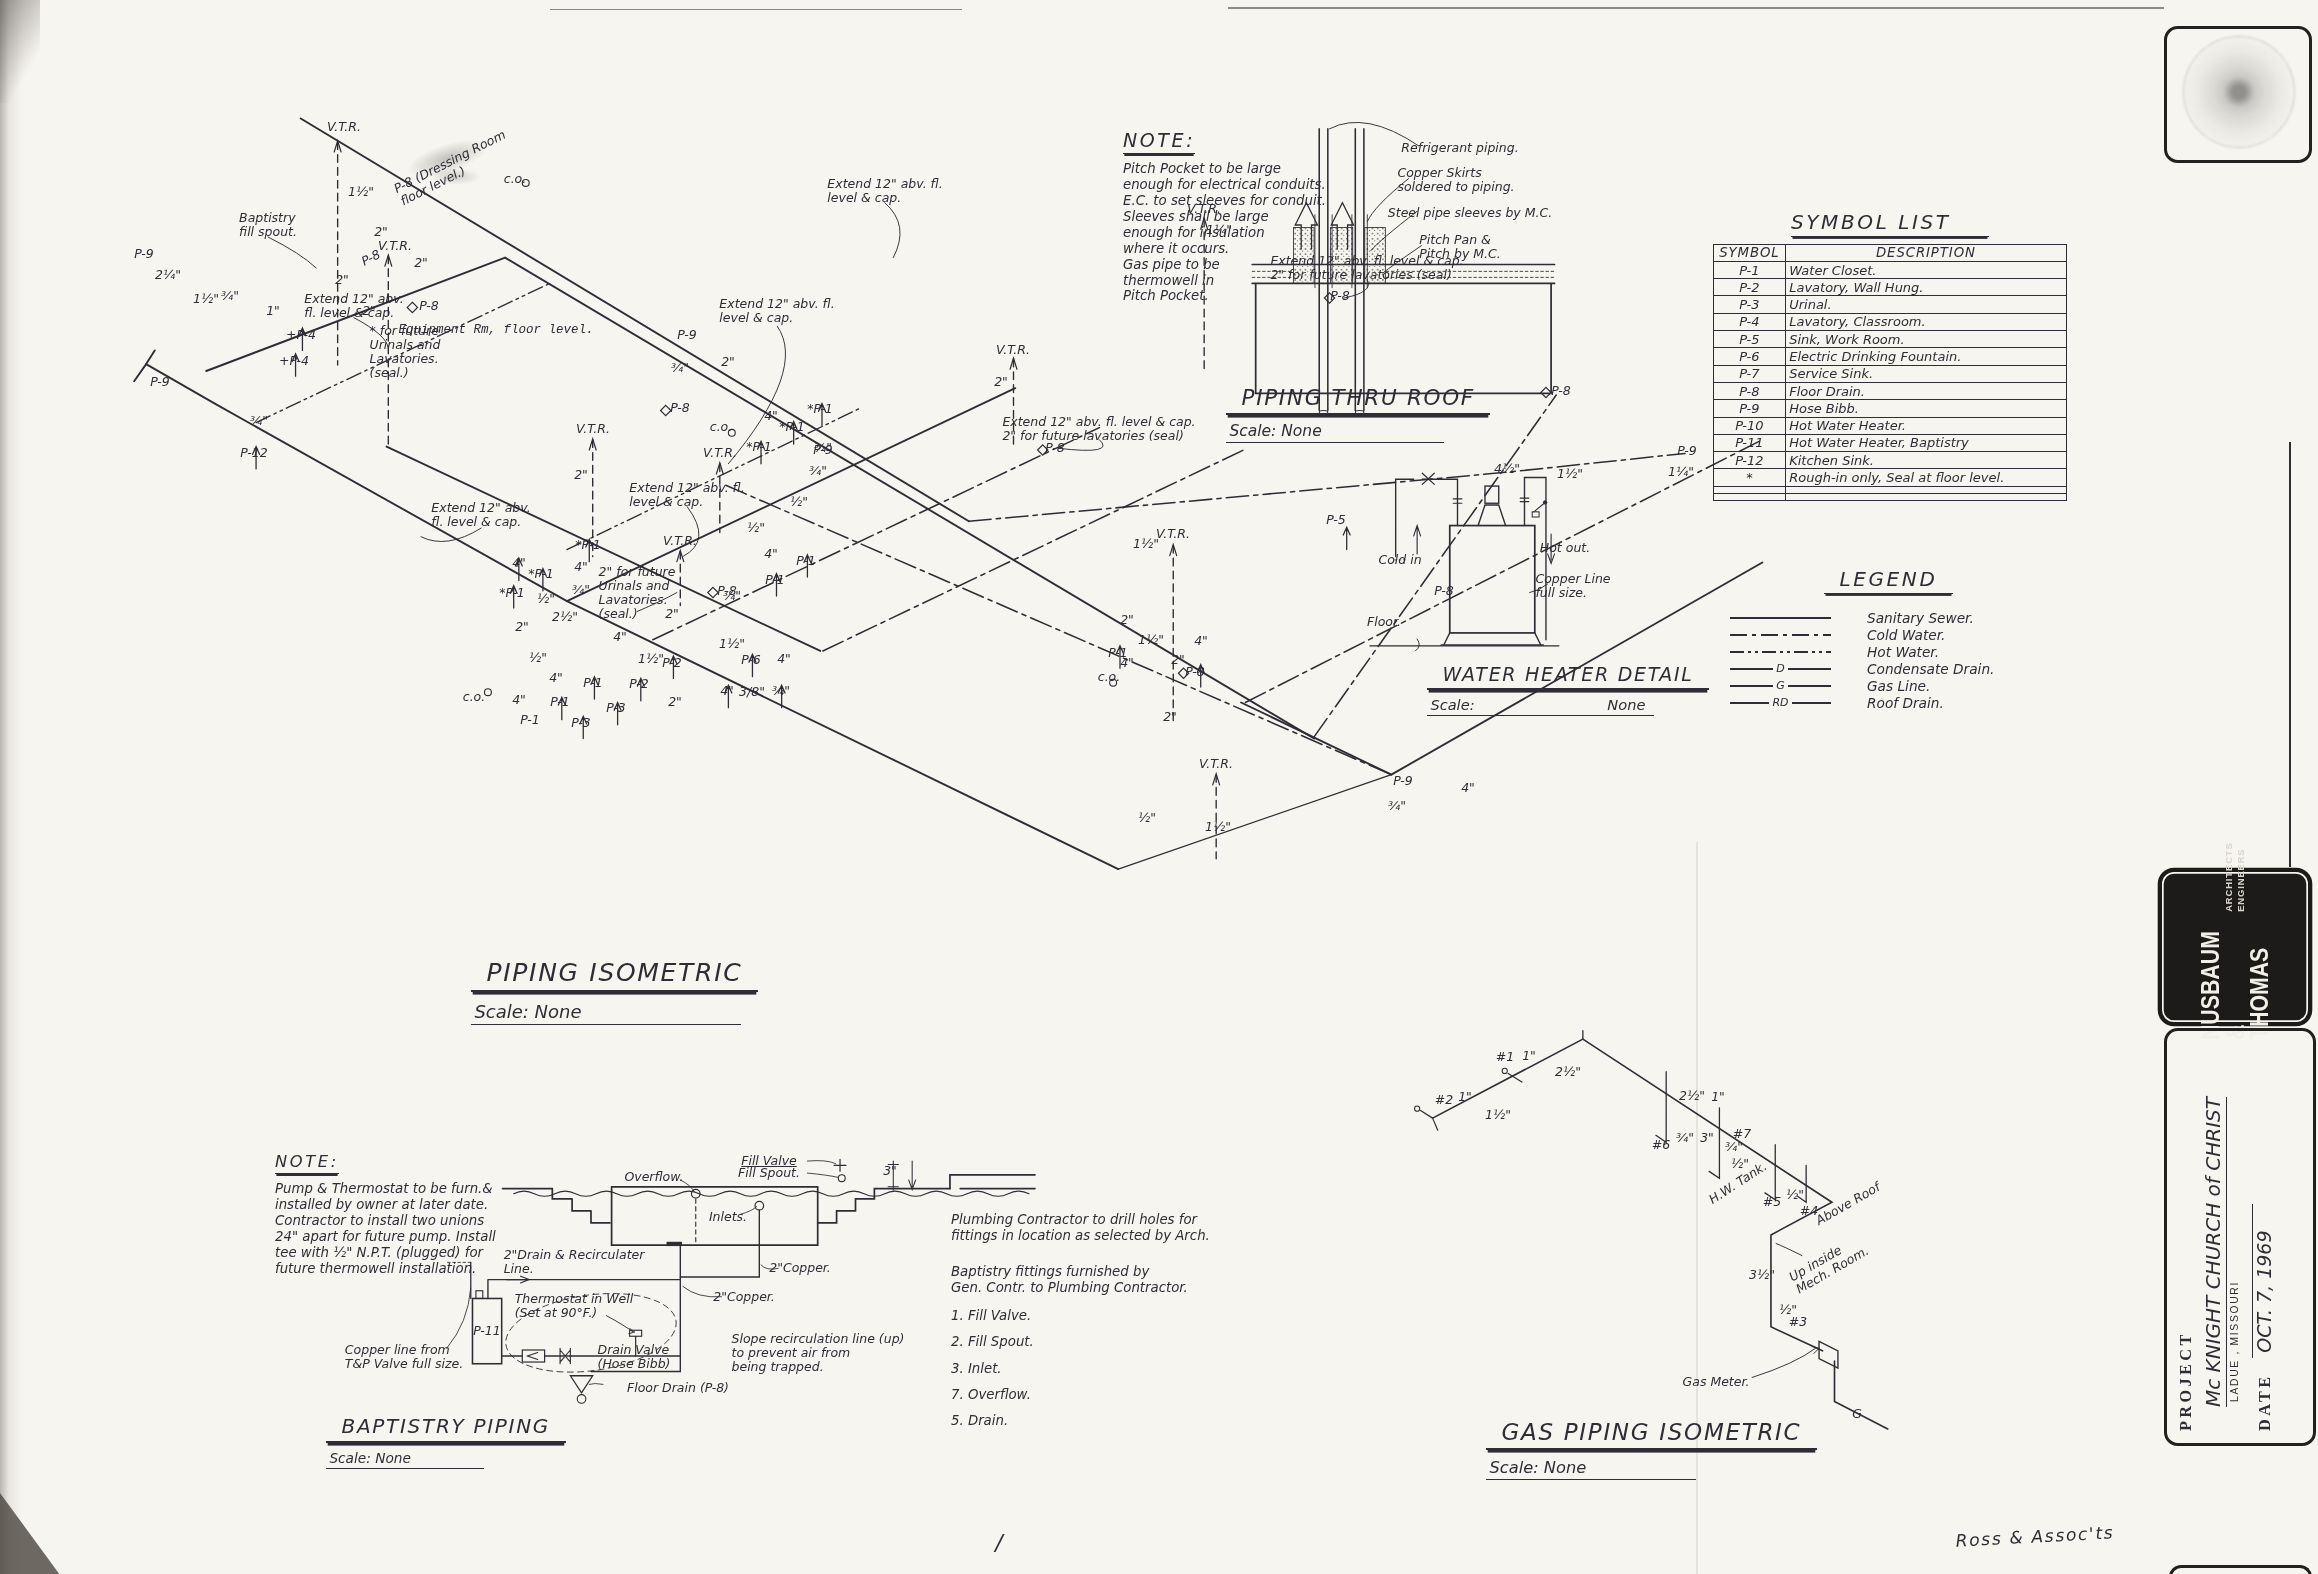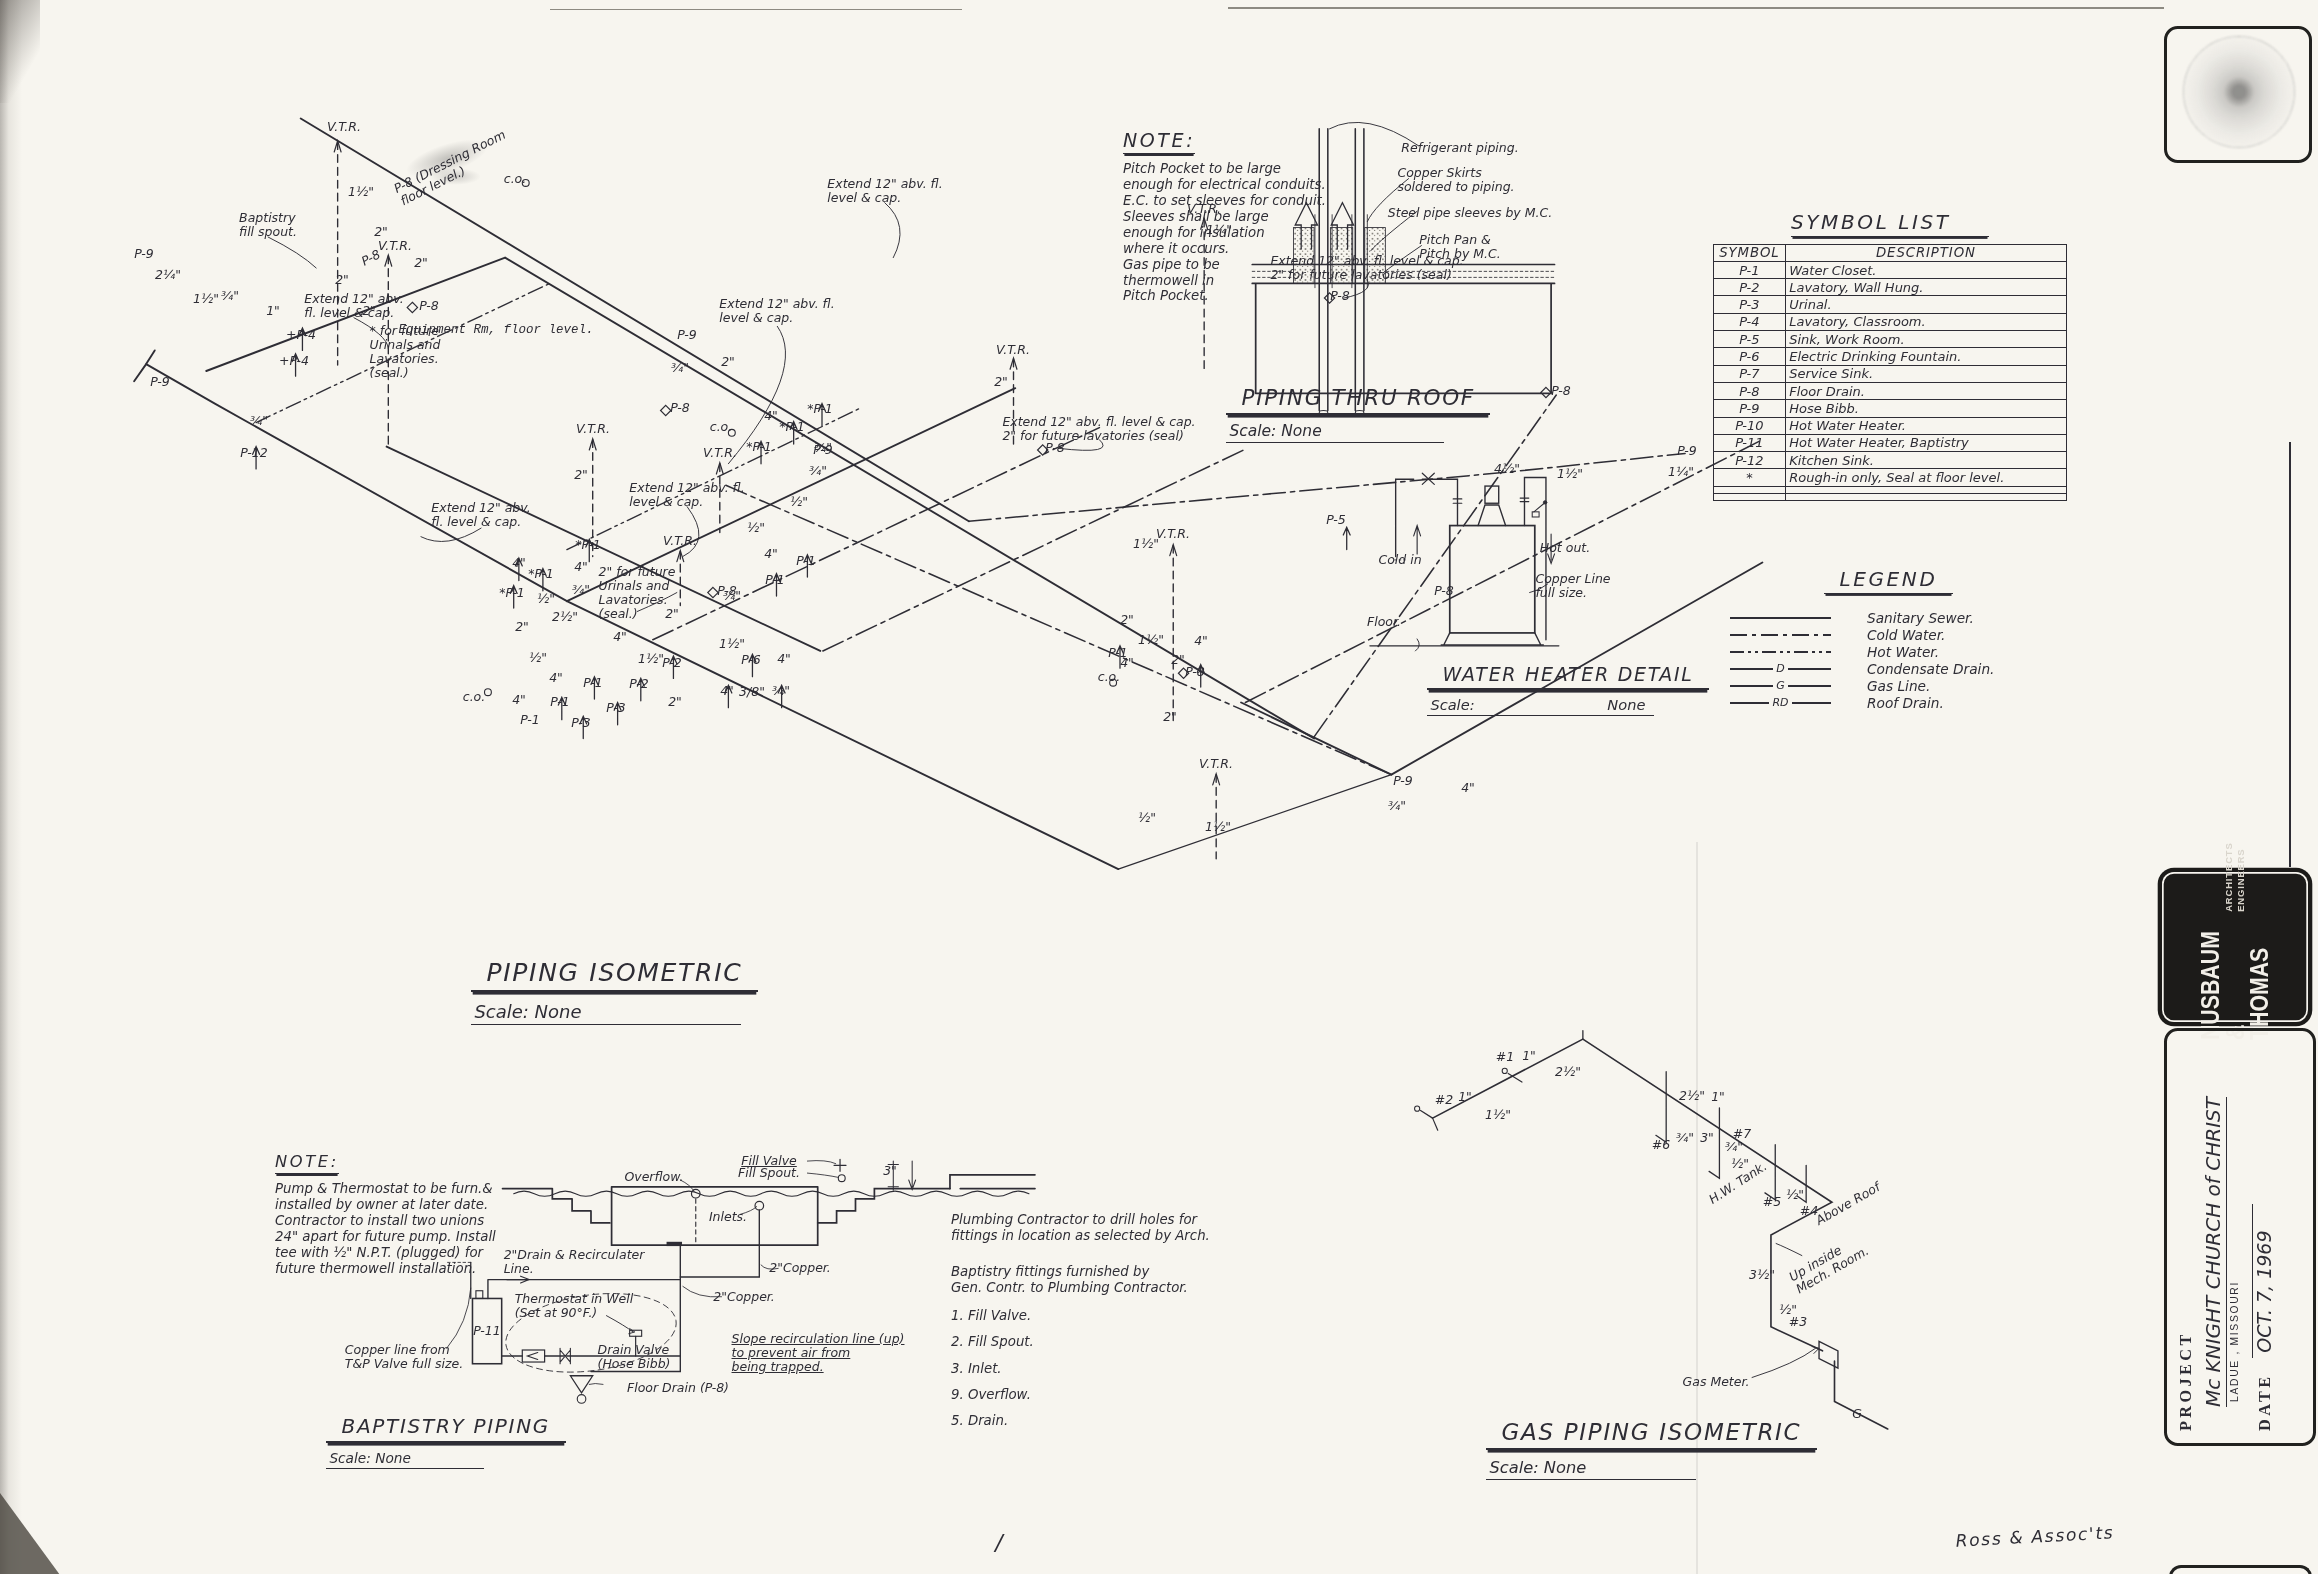--- a/index.html
+++ b/index.html
@@ -312,21 +312,21 @@
     <div style="height:20.6px"></div>
     <div>
         <div class="nline">Baptistry fittings furnished by</div>
         <div class="nline">Gen. Contr. to Plumbing Contractor.</div>
       </div>
     <div style="height:12px"></div>
     <div style="--gap:12px">
         <div class="nline fitting" style="margin-bottom: 13px;">1. Fill Valve.</div>
         <div class="nline fitting" style="margin-bottom: 13px;">2. Fill Spout.</div>
         <div class="nline fitting" style="margin-bottom: 13px;">3. Inlet.</div>
-        <div class="nline fitting" style="margin-bottom: 13px;">9. Overflow.</div>
+        <div class="nline fitting" style="margin-bottom: 13px;">7. Overflow.</div>
         <div class="nline fitting" style="margin-bottom: 13px;">5. Drain.</div>
       </div>
   </div>
 
   <div id="symbol-wrap">
     <span id="symbol-title">SYMBOL LIST</span>
     <table id="symbol-table">
       <tbody id="symbol-rows">
           <tr class="hdr">
             <td class="sym">SYMBOL</td>
@@ -650,21 +650,21 @@
       <span class="anno" style="left: 728px; top: 1217px; font-size: 12.5px; transform: translate(-50%, -50%);">Inlets.</span>
       <span class="anno" style="left: 800px; top: 1268px; font-size: 12.5px; transform: translate(-50%, -50%);">2"Copper.</span>
       <span class="anno" style="left: 744px; top: 1297px; font-size: 12.5px; transform: translate(-50%, -50%);">2"Copper.</span>
       <span class="anno" style="left: 574px; top: 1262px; font-size: 12.5px; transform: translate(-50%, -50%);">2"Drain &amp; Recirculater
 Line.</span>
       <span class="anno" style="left: 574px; top: 1306px; font-size: 12.5px; transform: translate(-50%, -50%);">Thermostat in Well
 (Set at 90°F.)</span>
       <span class="anno" style="left: 634px; top: 1357px; font-size: 12.5px; transform: translate(-50%, -50%);">Drain Valve
 (Hose Bibb)</span>
       <span class="anno" style="left: 678px; top: 1388px; font-size: 12.5px; transform: translate(-50%, -50%);">Floor Drain (P-8)</span>
-      <span class="anno" style="left: 818px; top: 1353px; font-size: 12.5px; transform: translate(-50%, -50%); text-decoration: underline;">Slope recirculation line (up)
+      <span class="anno" style="left: 818px; top: 1353px; font-size: 12.5px; transform: translate(-50%, -50%);">Slope recirculation line (up)
 to prevent air from
 being trapped.</span>
       <span class="anno" style="left: 404px; top: 1357px; font-size: 12.5px; transform: translate(-50%, -50%);">Copper line from
 T&amp;P Valve full size.</span>
       <span class="anno" style="left: 487px; top: 1331px; font-size: 12.5px; transform: translate(-50%, -50%);">P-11</span>
       <span class="anno" style="left: 1505px; top: 1057px; font-size: 12.5px; transform: translate(-50%, -50%);">#1</span>
       <span class="anno" style="left: 1529px; top: 1056px; font-size: 12.5px; transform: translate(-50%, -50%);">1"</span>
       <span class="anno" style="left: 1568px; top: 1072px; font-size: 12.5px; transform: translate(-50%, -50%);">2½"</span>
       <span class="anno" style="left: 1444px; top: 1100px; font-size: 12.5px; transform: translate(-50%, -50%);">#2</span>
       <span class="anno" style="left: 1465px; top: 1097px; font-size: 12.5px; transform: translate(-50%, -50%);">1"</span>

